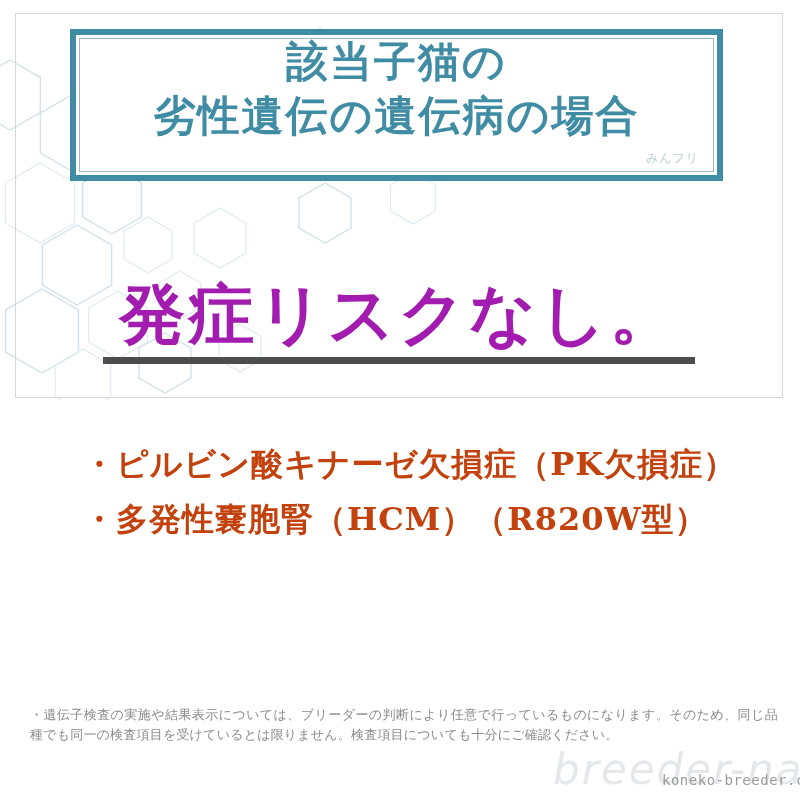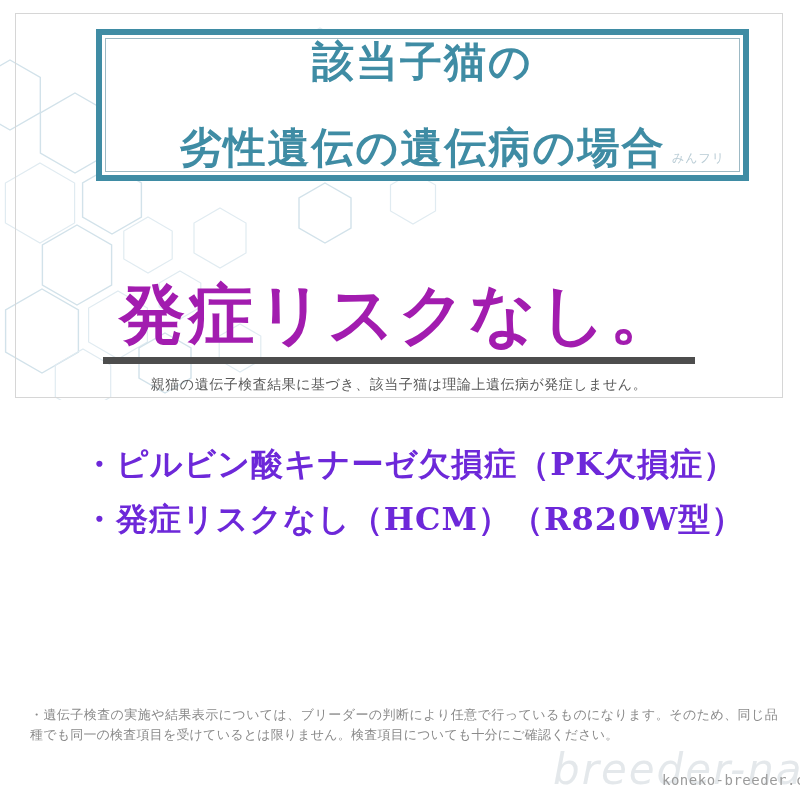--- a/index.html
+++ b/index.html
@@ -29,27 +29,27 @@
     left: 15px; top: 13px;
     width: 768px; height: 385px;
     border: 1px solid #d6d6d6;
     background: transparent;
     z-index: 1;
   }
 
   
   .title-box {
     position: absolute;
-    left: 80px; top: 15px;
+    left: 54px; top: 15px;
     width: 653px; height: 152px;
     border: 6px solid #3f8ca4;
     background: #ffffff;
     display: flex;
     flex-direction: column;
-    justify-content: space-between;
+    justify-content: flex-start;
     align-items: center;
   }
   .title-box::before {
     content: "";
     position: absolute;
     left: 3px; right: 3px; top: 3px; bottom: 3px;
     border: 1px solid #9db9c4;
     pointer-events: none;
   }
   .title-line {
@@ -118,21 +118,21 @@
     position: absolute;
     left: 83px; top: 448px;
     list-style: none;
     z-index: 1;
   }
   .disease-list li {
     font-family: "DejaVu Serif", "Liberation Serif", serif;
     font-weight: bold;
     font-size: 32px;
     line-height: 32px;
-    color: #6d28d9;
+    color: #c2410c;
     letter-spacing: 1px;
     margin-bottom: 23px;
     white-space: nowrap;
   }
 
   
   .footer {
     position: absolute;
     left: 30px; top: 705px;
     width: 748px;
@@ -210,26 +210,25 @@
       <div class="title-line">該当子猫の</div>
       <div class="title-line">劣性遺伝の遺伝病の場合</div>
       <span class="mini-mark">みんフリ</span>
     </div>
 
 
     <div class="headline2-wrap">
       <span class="headline2">発症リスクなし。</span>
     </div>
 
-    <div class="card-note">親猫の遺伝子検査結果に基づき、該当子猫は理論上遺伝病が発症しません。</div>
   </div>
 
   <ul class="disease-list">
     <li>・ピルビン酸キナーゼ欠損症（PK欠損症）</li>
-    <li>・発症リスクなし（HCM）（R820W型）</li>
+    <li>・多発性嚢胞腎（HCM）（R820W型）</li>
   </ul>
 
   <div class="wm-large">breeder-navi</div>
 
   <div class="footer">
     <p>・遺伝子検査の実施や結果表示については、ブリーダーの判断により任意で行っているものになります。そのため、同じ品種でも同一の検査項目を受けているとは限りません。検査項目についても十分にご確認ください。</p>
   </div>
 
   <div class="wm-site">koneko-breeder.com</div>
 

